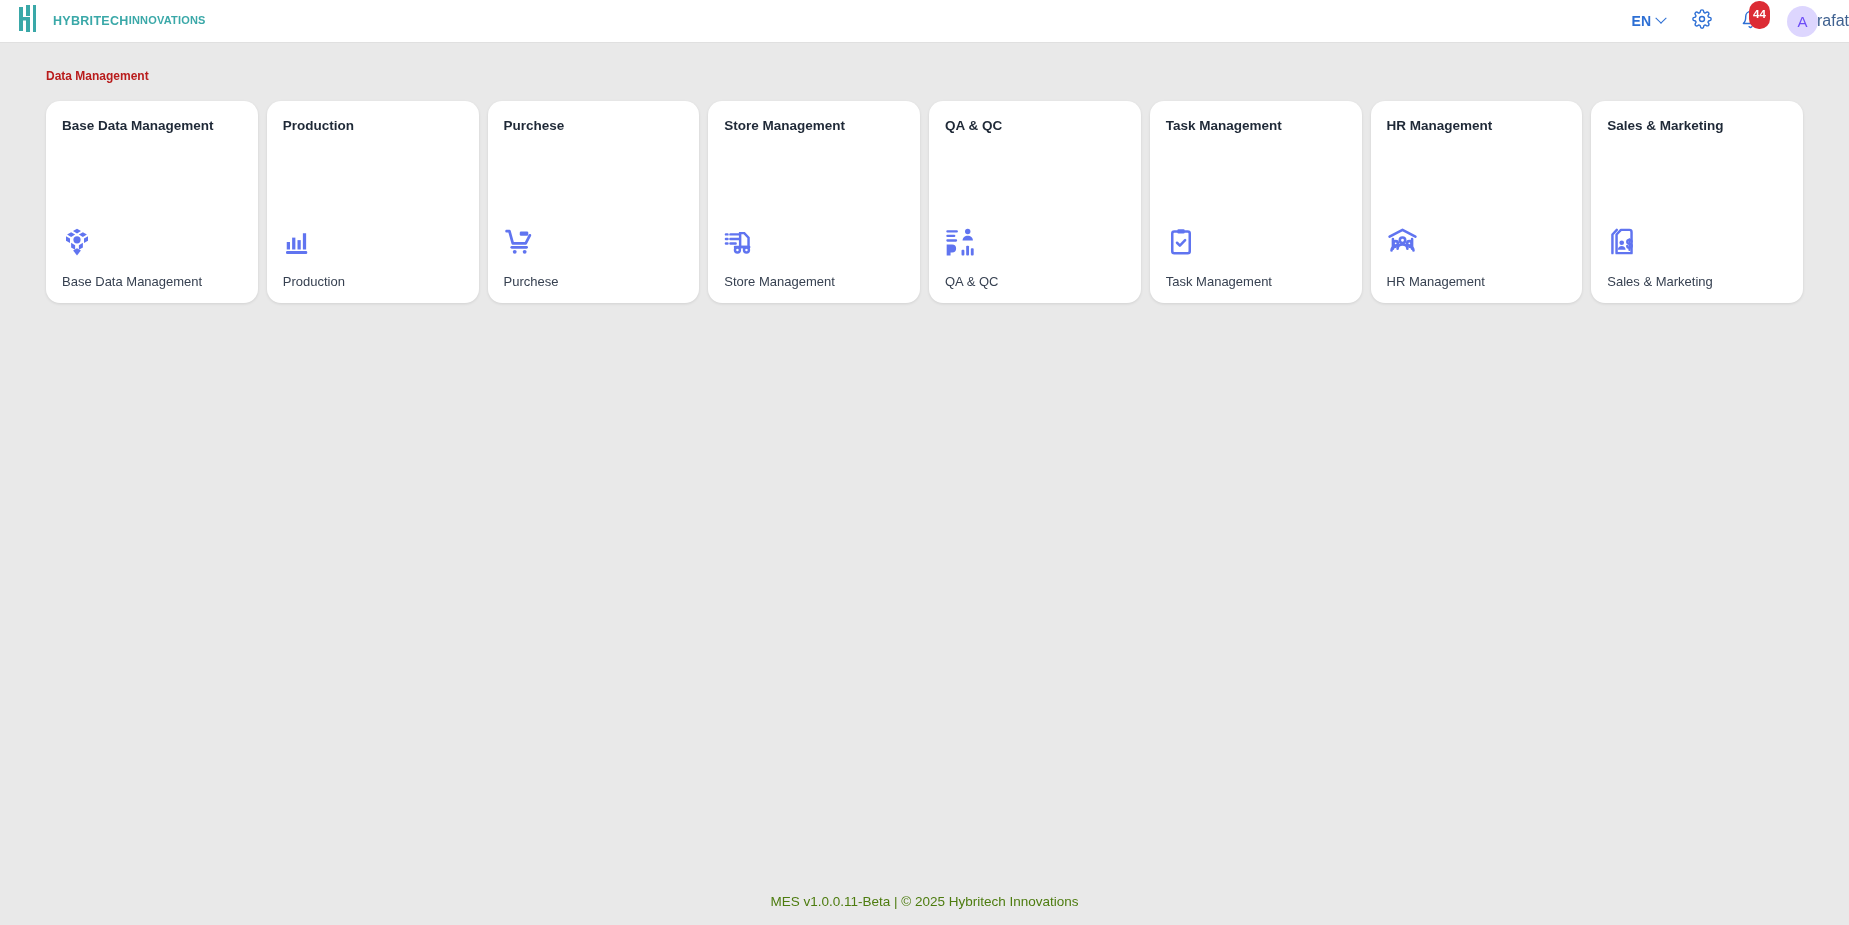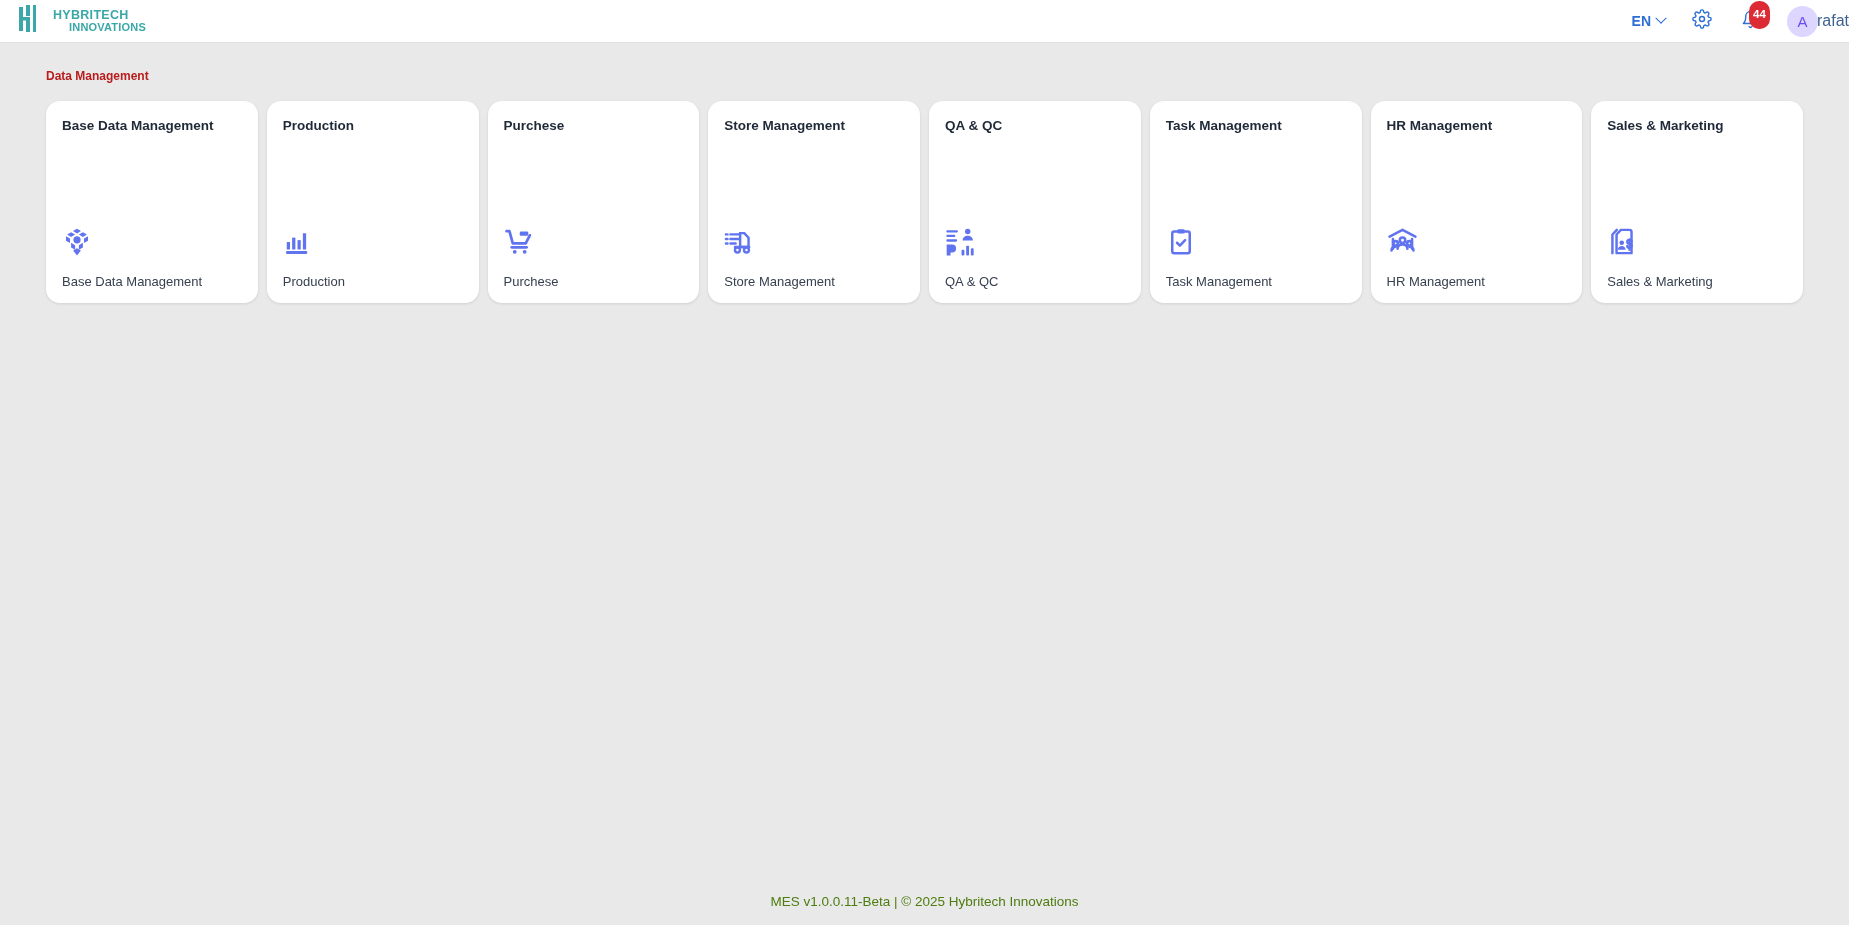--- a/index.html
+++ b/index.html
@@ -31,36 +31,35 @@
     display: flex;
     align-items: center;
     gap: 7px;
     padding-left: 18px;
   }
 
   .logo-mark { display: block; }
 
   .logo-text {
     display: flex;
-    flex-direction: column;
+    flex-direction: row;
     justify-content: space-between;
     line-height: 1.02;
   }
   .logo-line1 {
     font-size: 12.5px;
     font-weight: bold;
     letter-spacing: 0.3px;
     color: #3aa8a8;
   }
   .logo-line2 {
     font-size: 11px;
     font-weight: bold;
     letter-spacing: 0.2px;
     color: #3aa8a8;
-    margin-left: 16px;
   }
 
   .center-title {
     position: absolute;
     left: 0; right: 0;
     text-align: right;
     font-size: 16px;
     color: #3f6190;
     pointer-events: none;
   }

